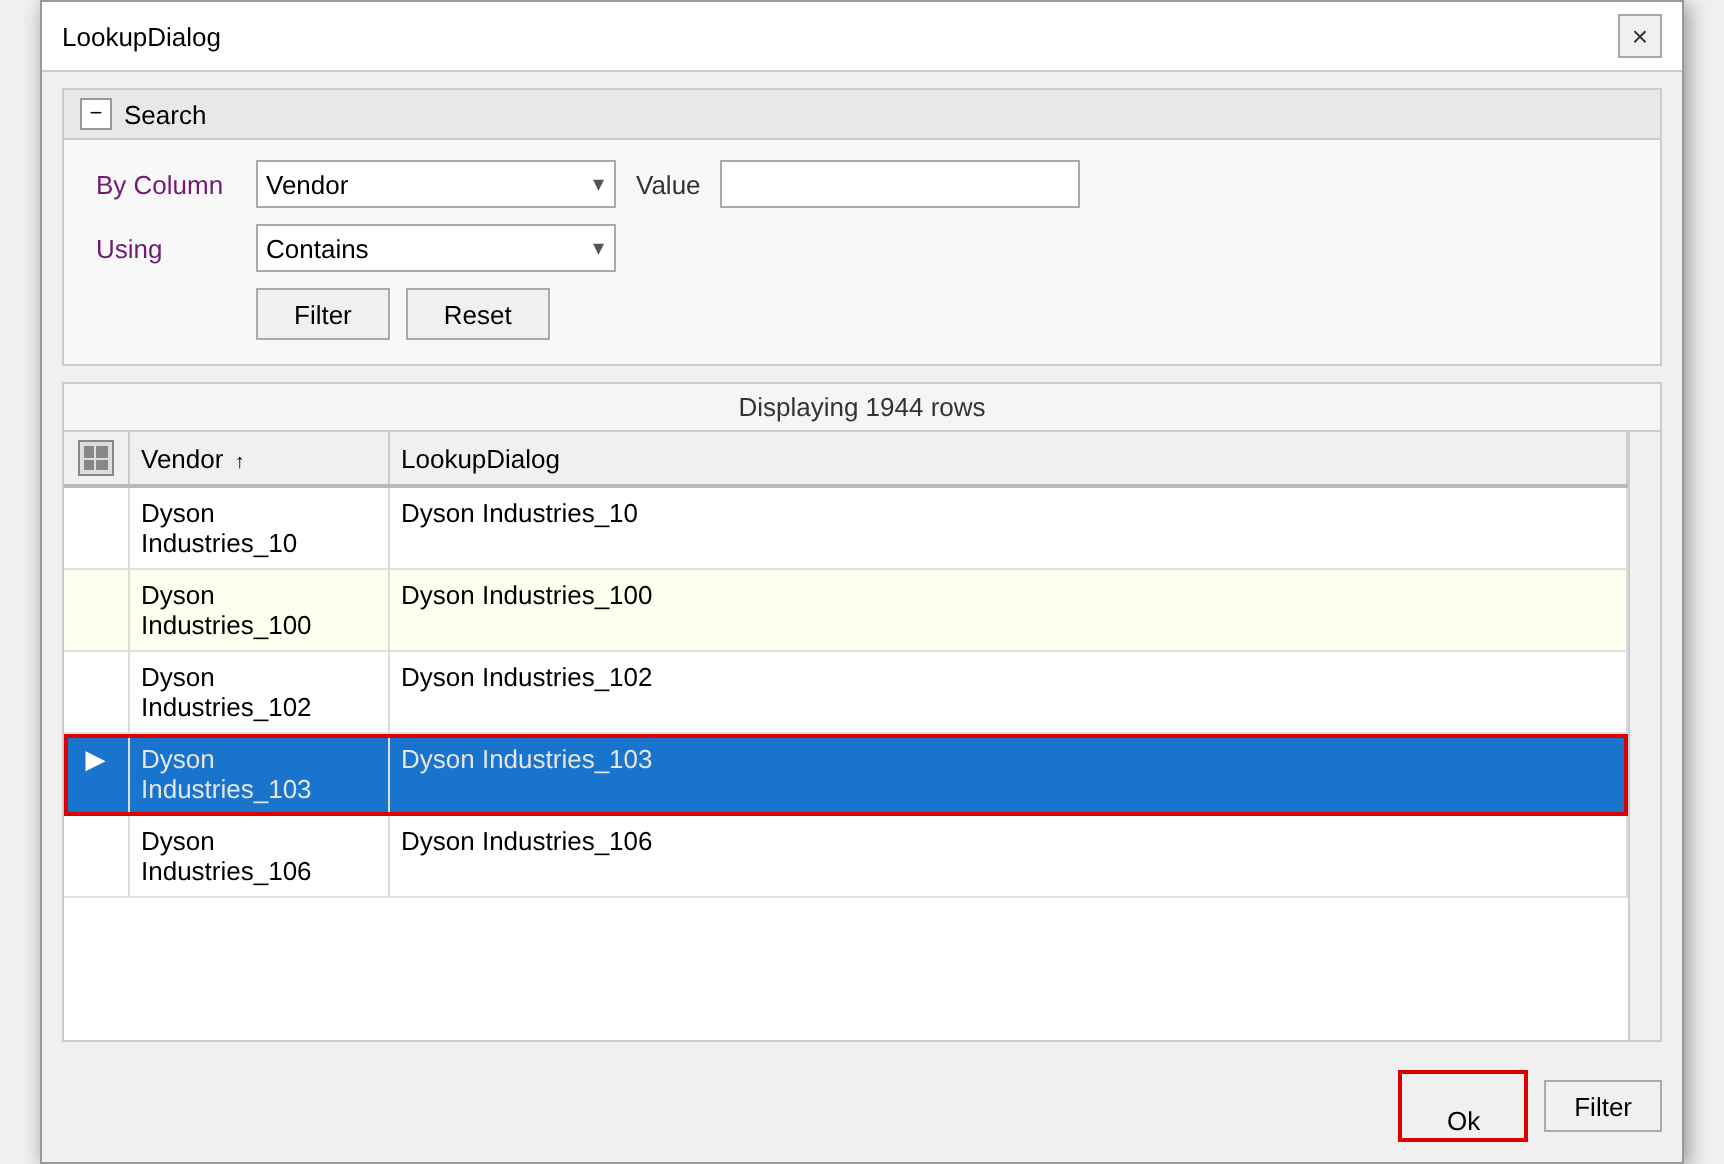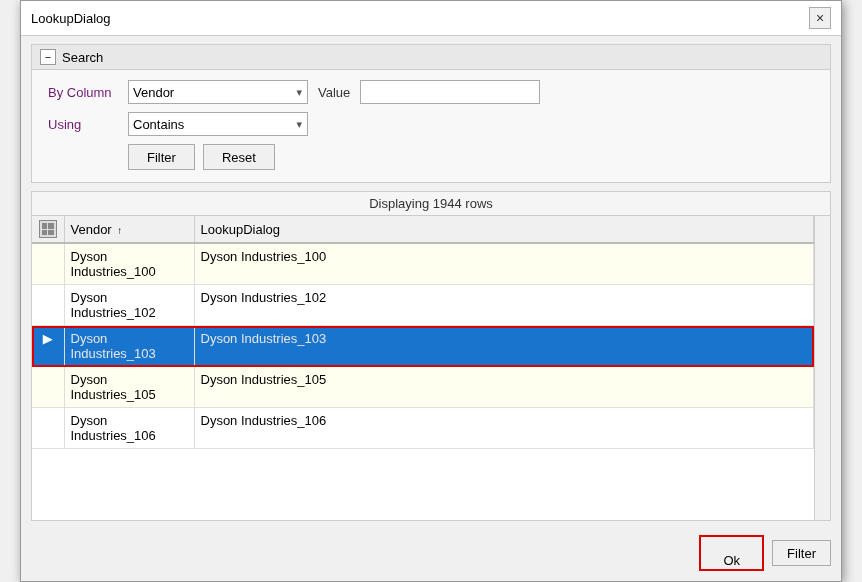--- a/index.html
+++ b/index.html
@@ -319,39 +319,39 @@
               <th class="col-vendor">
                 <span>Vendor</span>
                 <span class="sort-indicator">↑</span>
               </th>
               <th class="col-desc">
                 <span>LookupDialog</span>
               </th>
             </tr>
           </thead>
           <tbody id="table-body">
+          <tr class="row-odd">
+                <td></td>
+                <td style="word-break: break-word; max-width: 120px;">Dyson Industries_10</td>
+                <td>Dyson Industries_10</td>
+              </tr>
               <tr class="row-even">
                 <td></td>
                 <td style="word-break: break-word; max-width: 120px;">Dyson Industries_100</td>
                 <td>Dyson Industries_100</td>
               </tr>
               <tr class="row-odd">
                 <td></td>
                 <td style="word-break: break-word; max-width: 120px;">Dyson Industries_102</td>
                 <td>Dyson Industries_102</td>
               </tr>
               <tr class="row-selected">
                 <td style="color: rgb(255, 255, 255);">▶</td>
                 <td style="word-break: break-word; max-width: 120px;">Dyson Industries_103</td>
                 <td>Dyson Industries_103</td>
-              </tr>
-              <tr class="row-even">
-                <td></td>
-                <td style="word-break: break-word; max-width: 120px;">Dyson Industries_105</td>
-                <td>Dyson Industries_105</td>
               </tr>
               <tr class="row-odd">
                 <td></td>
                 <td style="word-break: break-word; max-width: 120px;">Dyson Industries_106</td>
                 <td>Dyson Industries_106</td>
               </tr>
             </tbody>
         </table>
       </div>
       <div class="scrollbar-col"></div>

